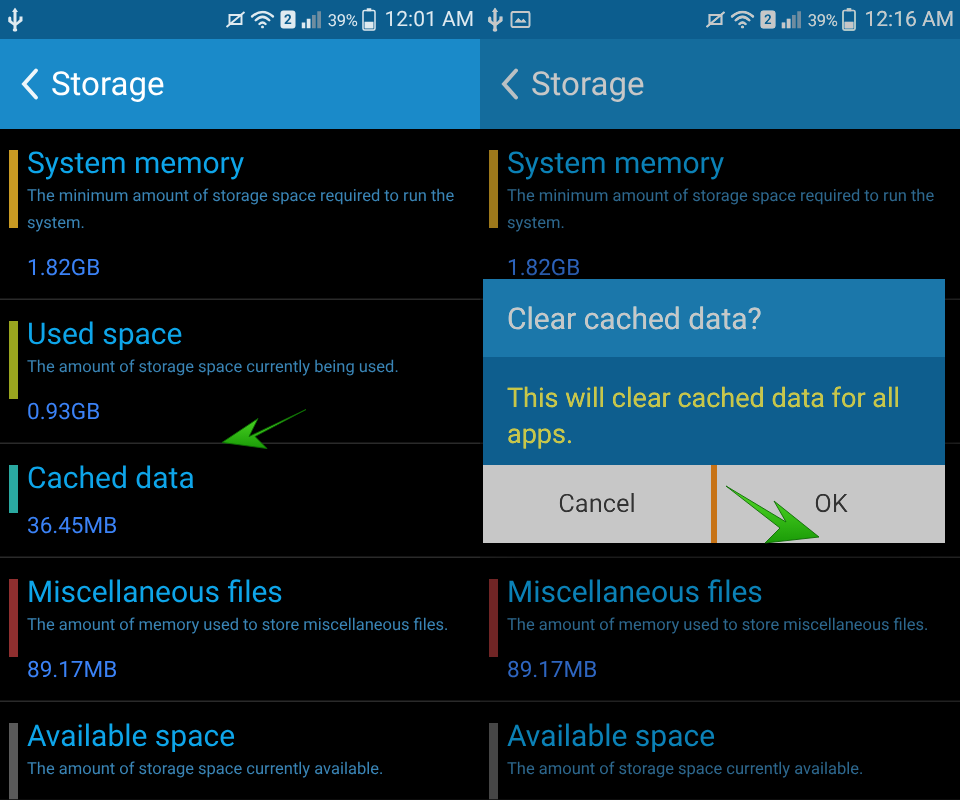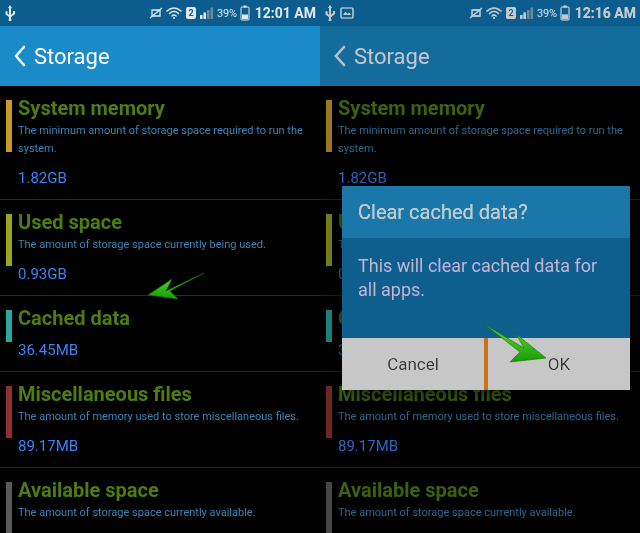--- a/index.html
+++ b/index.html
@@ -6,45 +6,45 @@
   body { font-family: Roboto, "Helvetica Neue", Arial, sans-serif; background: #222; width: 640px; height: 533px; overflow: hidden; display: flex; }
   .screen { width: 320px; height: 533px; background: #000; position: relative; overflow: hidden; }
   .screen.right { filter: brightness(.78); }
   .screen.right .status-bar, .screen.right .dialog, .screen.right .arrow-right { filter: brightness(1.28); }
   
   .status-bar { height: 26px; background: #0c5d8e; display: flex; align-items: center; justify-content: space-between; color: #dfeaf0; font-size: 12px; padding: 0 4px; }
   .status-left, .status-right { display: flex; align-items: center; gap: 4px; }
   .status-right { gap: 3px; }
   .ico { display: inline-flex; align-items: center; justify-content: center; }
   .batt { font-size: 11px; letter-spacing: -.2px; text-align: center; }
-  .clock { font-size: 14px; font-weight: 700; margin-left: 2px; }
+  .clock { font-size: 14px; font-weight: 400; margin-left: 2px; }
   
   .title-bar { height: 60px; background: #1a8ac9; display: flex; align-items: center; color: #fff; font-size: 22px; padding-left: 6px; }
   .back-chevron { width: 28px; display: flex; align-items: center; justify-content: center; }
   
   .list { }
   .row { padding: 10px 14px 12px 18px; position: relative; border-bottom: 1px solid #2a2a2a; }
   .row .marker { position: absolute; left: 6px; top: 14px; width: 6px; height: 52px; }
-  .row .title { color: #4d7c0f; font-size: 20px; font-weight: 700; margin-bottom: 2px; }
+  .row .title { color: #0ea5e9; font-size: 20px; font-weight: 400; margin-bottom: 2px; }
   .row .desc { color: #3a85b6; font-size: 11px; line-height: 18px; }
   .row .val { color: #3b82f6; font-size: 15px; margin-top: 11px; }
   .row.sysmem .marker { background: #c99a23; }
   .row.used   .marker { background: #9aa51f; }
   .row.cached .marker { background: #2aa8a0; height: 32px; }
   .row.misc   .marker { background: #8f2f2f; }
   .row.avail  .marker { background: #5a5a5a; }
   .row.cached .title { font-size: 20px; }
   .row.cached { padding-bottom: 12px; }
   
   .arrow { position: absolute; z-index: 20; }
   .arrow svg { display: block; }
   
-  .dialog { position: absolute; left: 22px; right: 10px; top: 186px; background: #0e5e8e; box-shadow: 0 4px 18px rgba(0,0,0,.6); z-index: 30; border-radius: 24px; }
+  .dialog { position: absolute; left: 2px; right: 10px; top: 186px; background: #0e5e8e; box-shadow: 0 4px 18px rgba(0,0,0,.6); z-index: 30; border-radius: 24px; }
   .dialog .d-title { background: #1b77aa; color: #eaf3f8; font-size: 20px; padding: 14px 16px; }
-  .dialog .d-body { color: #c4b5fd; font-size: 18px; padding: 16px 16px 36px; line-height: 24px; }
+  .dialog .d-body { color: #fde047; font-size: 18px; padding: 16px 16px 8px; line-height: 24px; }
   .dialog .d-buttons { display: flex; background: #e8e8e8; height: 52px; }
   .dialog .d-btn { flex: 1; display: flex; align-items: center; justify-content: center; color: #333; font-size: 17px; border-right: 4px solid #f97316; }
   .dialog .d-btn:last-child { border-right: none; }
 </style>
 </head>
 <body>
 
 <div class="screen left">
   <div class="status-bar">
     <div class="status-left">

